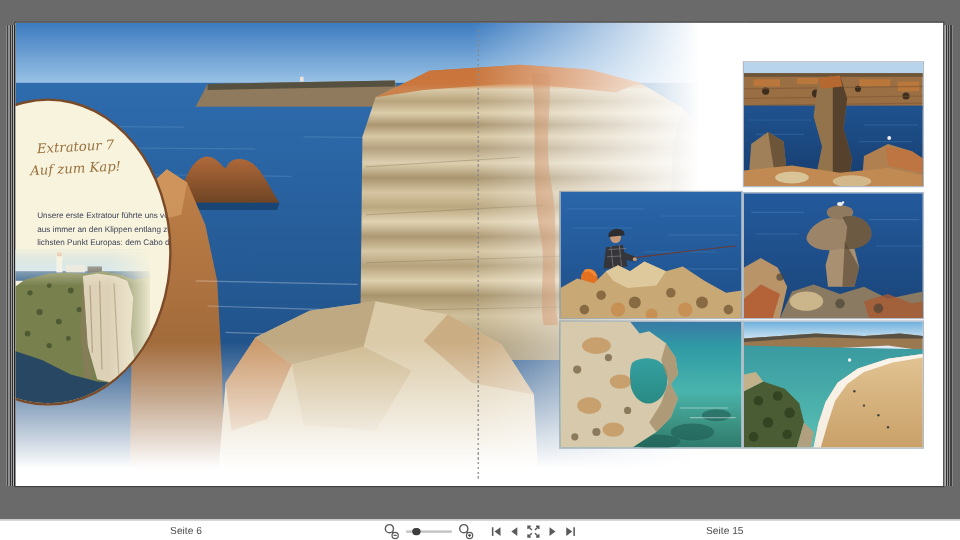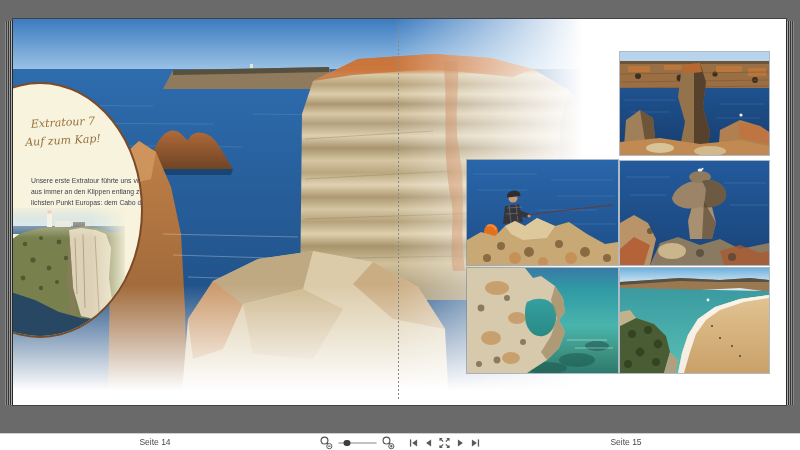--- a/index.html
+++ b/index.html
@@ -49,21 +49,21 @@
   .p3{left:607px;top:142px;width:149px;height:104px;}
   .p4{left:454px;top:249px;width:151px;height:105px;}
   .p5{left:607px;top:249px;width:149px;height:105px;}
 
   
   .statusbar{position:absolute;left:0;top:433px;width:800px;height:17px;
     background:var(--statusbar_bg,#ffffff);border-top:1px solid #cfcfcf;box-sizing:border-box;}
   .pagelabel{position:absolute;top:3px;font-size:8.5px;color:var(--label_color,#4a4a4a);
     width:90px;text-align:center;}
   .pl-left{left:110px;}
-  .pl-right{left:581px;}
+  .pl-right{left:559px;}
   .toolbar{position:absolute;left:50%;top:0;transform:translateX(-50%);height:17px;
     display:flex;align-items:center;gap:5px;}
   .tbtn{display:flex;align-items:center;justify-content:center;cursor:pointer;}
   .slider{position:relative;width:38px;height:13px;}
   .slider .track{position:absolute;left:0;top:6px;width:38px;height:1.5px;background:#c2c2c2;}
   .slider .handle{position:absolute;left:5px;top:3.5px;width:6.5px;height:6.5px;border-radius:50%;background:#3d3d3d;}
   .navgap{width:3px;}
 </style>
 </head>
 <body>
@@ -425,21 +425,21 @@
         </g>
         <path d="M0,58 L16,50 L10,42 L0,44 Z" fill="#c2b28c"></path>
         <path d="M44,105 L50,84 L58,92 L56,105 Z" fill="#b0a080"></path>
       </svg>
     </div>
 
   </div>
 </div>
 
 <div class="statusbar">
-  <div class="pagelabel pl-left">Seite 14</div>
+  <div class="pagelabel pl-left">Seite 6</div>
   <div class="pagelabel pl-right">Seite 15</div>
 
   <div class="toolbar">
     <div class="tbtn">
       <svg width="14" height="14" viewBox="0 0 14 14">
         <circle cx="5" cy="4.6" r="3.4" fill="none" stroke="#5a5a5a" stroke-width="1.2"></circle>
         <line x1="7.4" y1="7" x2="10" y2="9.6" stroke="#5a5a5a" stroke-width="1.3"></line>
         <circle cx="9.8" cy="10.2" r="2.6" fill="#ffffff" stroke="#5a5a5a" stroke-width="1"></circle>
         <line x1="8.5" y1="10.2" x2="11.1" y2="10.2" stroke="#5a5a5a" stroke-width="1"></line>
       </svg>

